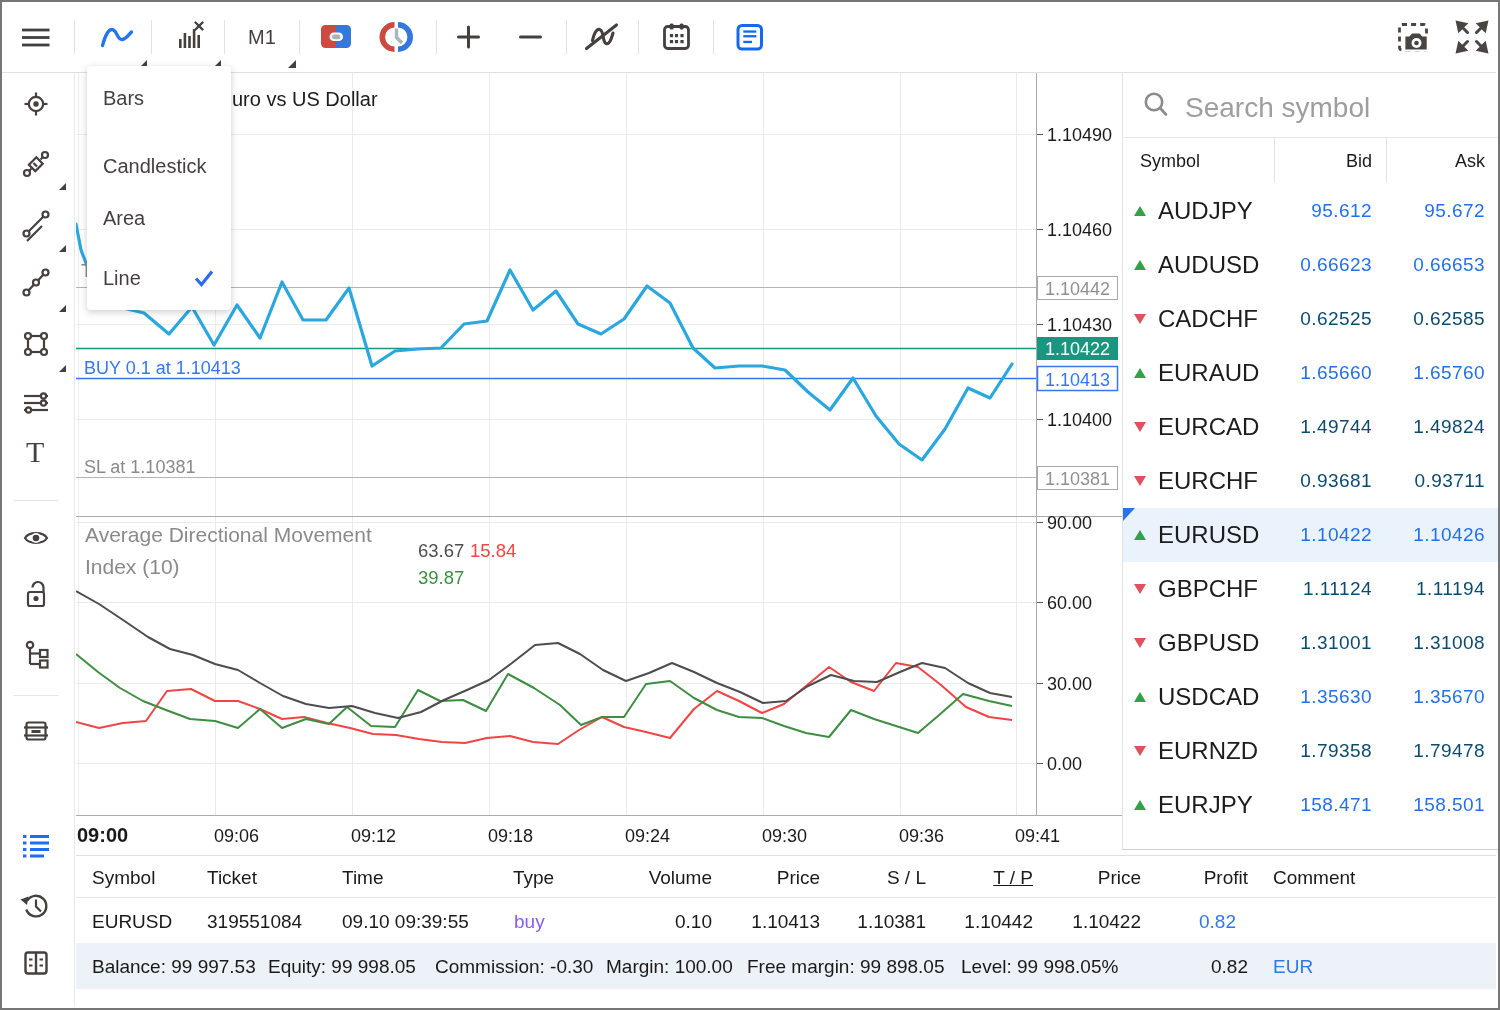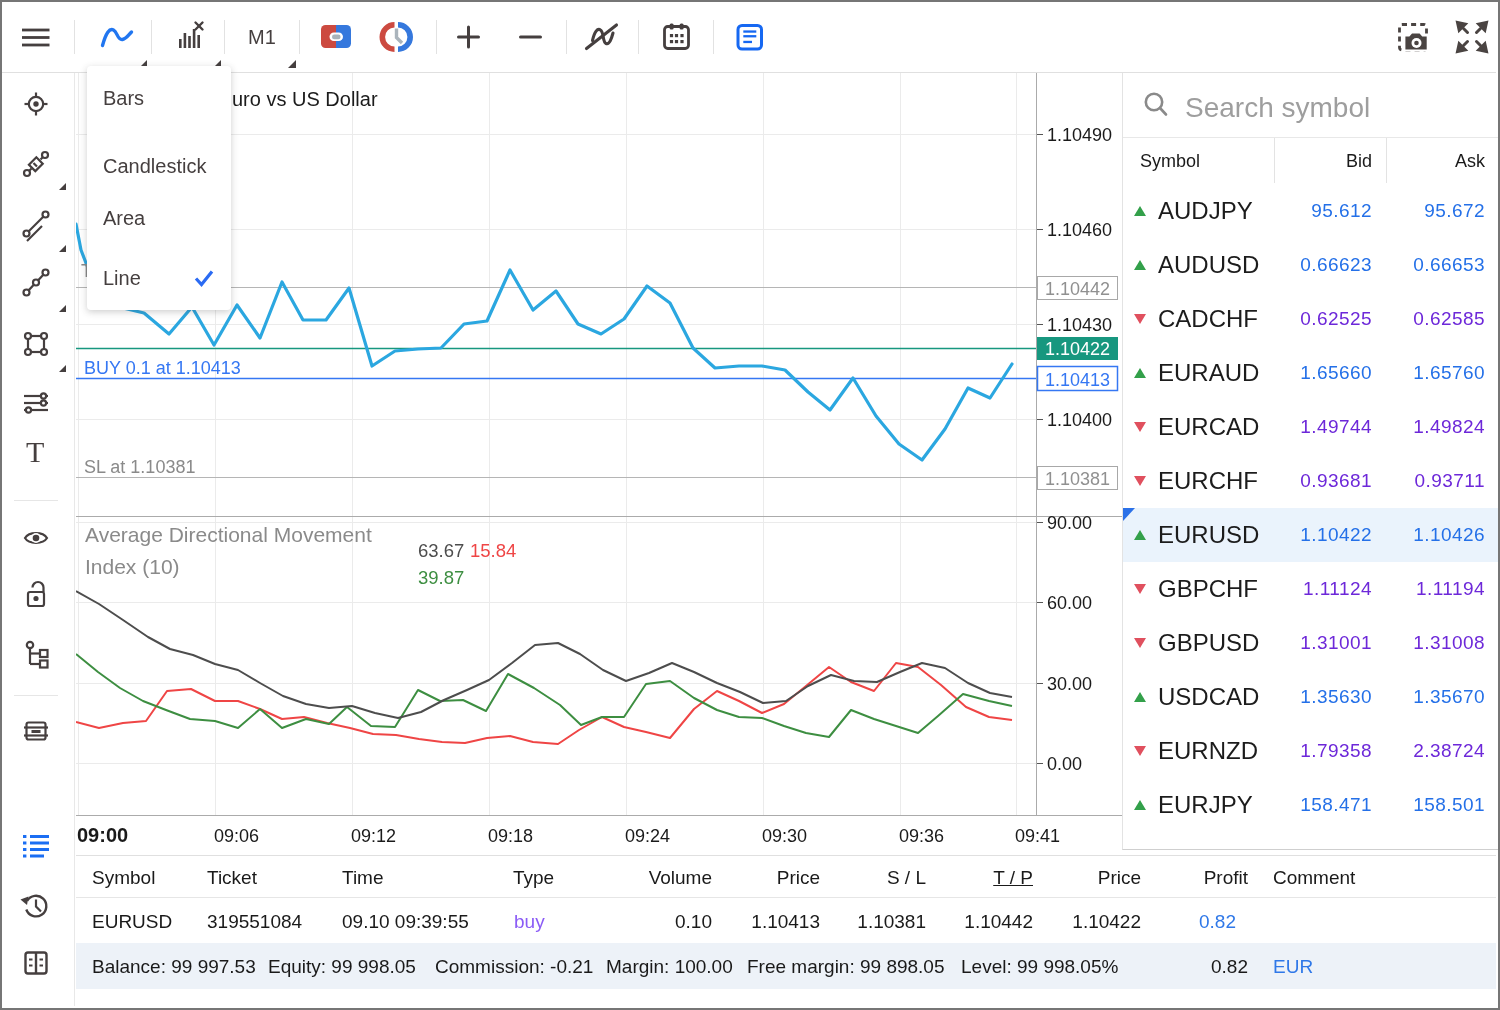--- a/index.html
+++ b/index.html
@@ -10,21 +10,21 @@
   .abs{position:absolute;}
   .mwhead{font-size:18px;color:#1a1a1a;}
   .mwrow{position:absolute;left:0;width:376px;height:54px;}
   .mwrow .sym{position:absolute;left:35px;top:50%;transform:translateY(-50%);font-size:24px;color:#1c1c1c;}
   .mwrow .bid{position:absolute;left:149px;width:100px;top:50%;transform:translateY(-50%);font-size:19px;text-align:right;letter-spacing:0.45px;}
   .mwrow .ask{position:absolute;left:262px;width:100px;top:50%;transform:translateY(-50%);font-size:19px;text-align:right;letter-spacing:0.45px;}
   .mwrow .arr{position:absolute;left:11px;top:50%;margin-top:-5px;width:0;height:0;border-left:6.5px solid transparent;border-right:6.5px solid transparent;}
   .up .arr{border-bottom:10px solid #33a04a;}
   .dn .arr{border-top:10px solid #e0505e;}
   .up .bid,.up .ask{color:#2470e8;}
-  .dn .bid,.dn .ask{color:#6d28d9;}
+  .dn .bid,.dn .ask{color:#0c4a6e;}
 </style>
 </head>
 <body>
 <div id="app">
 
   <svg class="abs" style="left:76px;top:73px;" width="1046" height="783" viewBox="76 73 1046 783">
 
     <g stroke="#ebebeb" stroke-width="1">
       <line x1="78.5" y1="73" x2="78.5" y2="815"></line>
       <line x1="215.5" y1="73" x2="215.5" y2="815"></line>
@@ -408,21 +408,21 @@
     <div class="mwrow up" style="top:597px;">
         <i class="arr"></i>
         <span class="sym">USDCAD</span>
         <span class="bid">1.35630</span>
         <span class="ask">1.35670</span>
       </div>
     <div class="mwrow dn" style="top:651px;">
         <i class="arr"></i>
         <span class="sym">EURNZD</span>
         <span class="bid">1.79358</span>
-        <span class="ask">2.38724</span>
+        <span class="ask">1.79478</span>
       </div>
     <div class="mwrow up" style="top:705px;">
         <i class="arr"></i>
         <span class="sym">EURJPY</span>
         <span class="bid">158.471</span>
         <span class="ask">158.501</span>
       </div>
   </div>
 
   <div id="trade" class="abs" style="left:76px;top:855px;width:1420px;height:151px;background:#fff;border-top:1px solid #e0e0e0;font-size:19px;color:#1a1a1a;">
@@ -450,21 +450,21 @@
       <span class="abs" style="left:644px;top:12px;width:100px;text-align:right;">1.10413</span>
       <span class="abs" style="left:750px;top:12px;width:100px;text-align:right;">1.10381</span>
       <span class="abs" style="left:857px;top:12px;width:100px;text-align:right;">1.10442</span>
       <span class="abs" style="left:965px;top:12px;width:100px;text-align:right;">1.10422</span>
       <span class="abs" style="left:1060px;top:12px;width:100px;text-align:right;color:#2f78e8;">0.82</span>
     </div>
 
     <div class="abs" style="left:0;top:87px;width:1420px;height:46px;background:#edf2f8;">
       <span class="abs" style="left:16px;top:13px;">Balance: 99 997.53</span>
       <span class="abs" style="left:192px;top:13px;">Equity: 99 998.05</span>
-      <span class="abs" style="left:359px;top:13px;">Commission: -0.21</span>
+      <span class="abs" style="left:359px;top:13px;">Commission: -0.30</span>
       <span class="abs" style="left:530px;top:13px;">Margin: 100.00</span>
       <span class="abs" style="left:671px;top:13px;">Free margin: 99 898.05</span>
       <span class="abs" style="left:885px;top:13px;">Level: 99 998.05%</span>
       <span class="abs" style="left:1072px;top:13px;width:100px;text-align:right;">0.82</span>
       <span class="abs" style="left:1197px;top:13px;color:#2f78e8;">EUR</span>
     </div>
   </div>
 
   <div id="dropdown" class="abs" style="left:87px;top:66px;width:144px;height:244px;background:#fff;border-radius:4px;box-shadow:0 2px 7px rgba(60,60,60,0.25);font-size:20px;color:#453f3f;">
     <span class="abs" style="left:16px;top:21px;text-align:center;">Bars</span>

